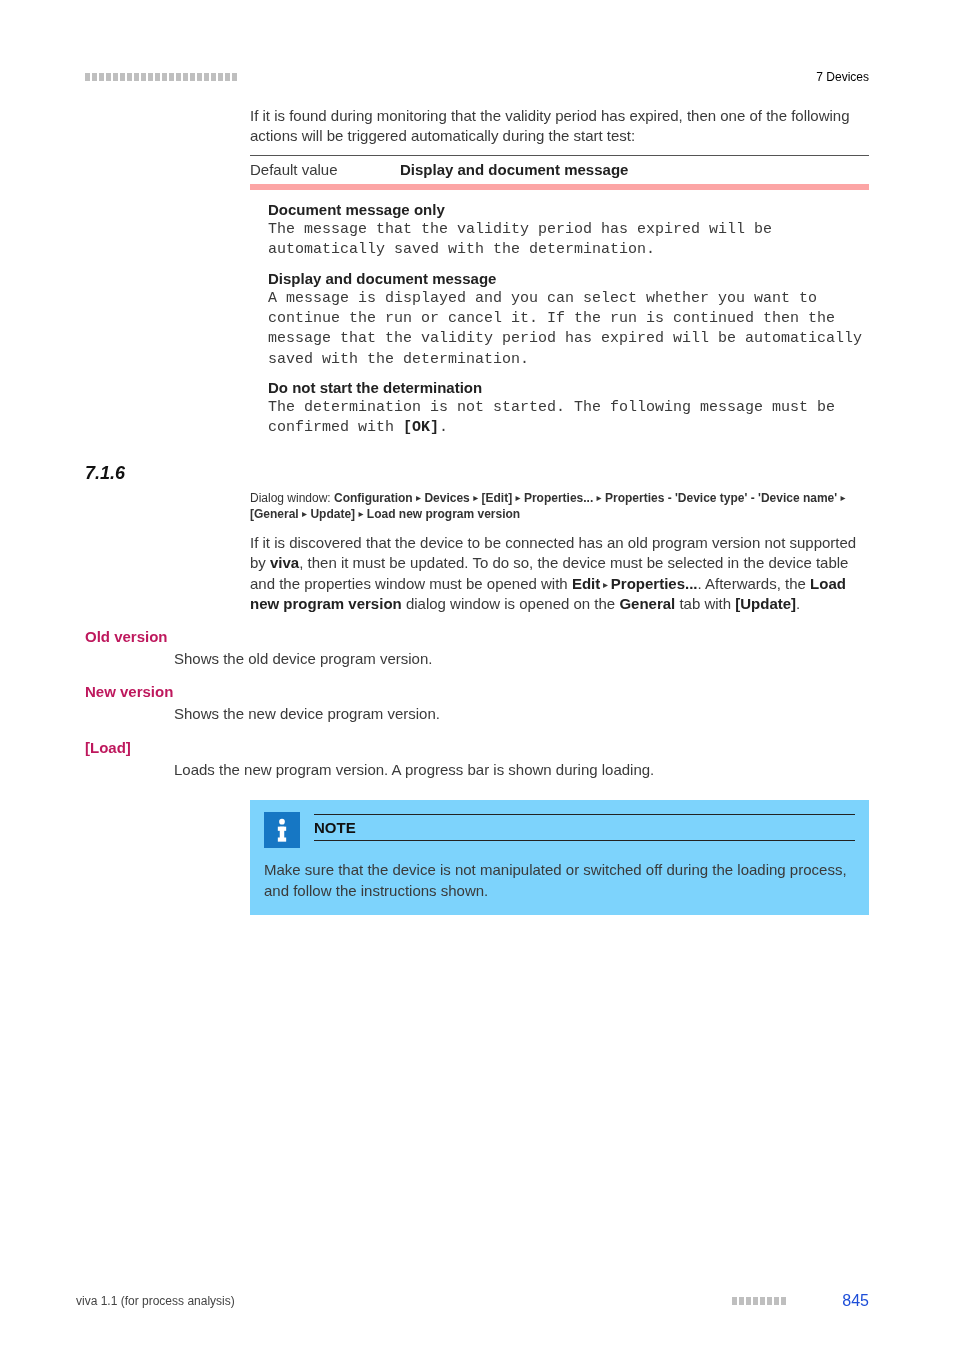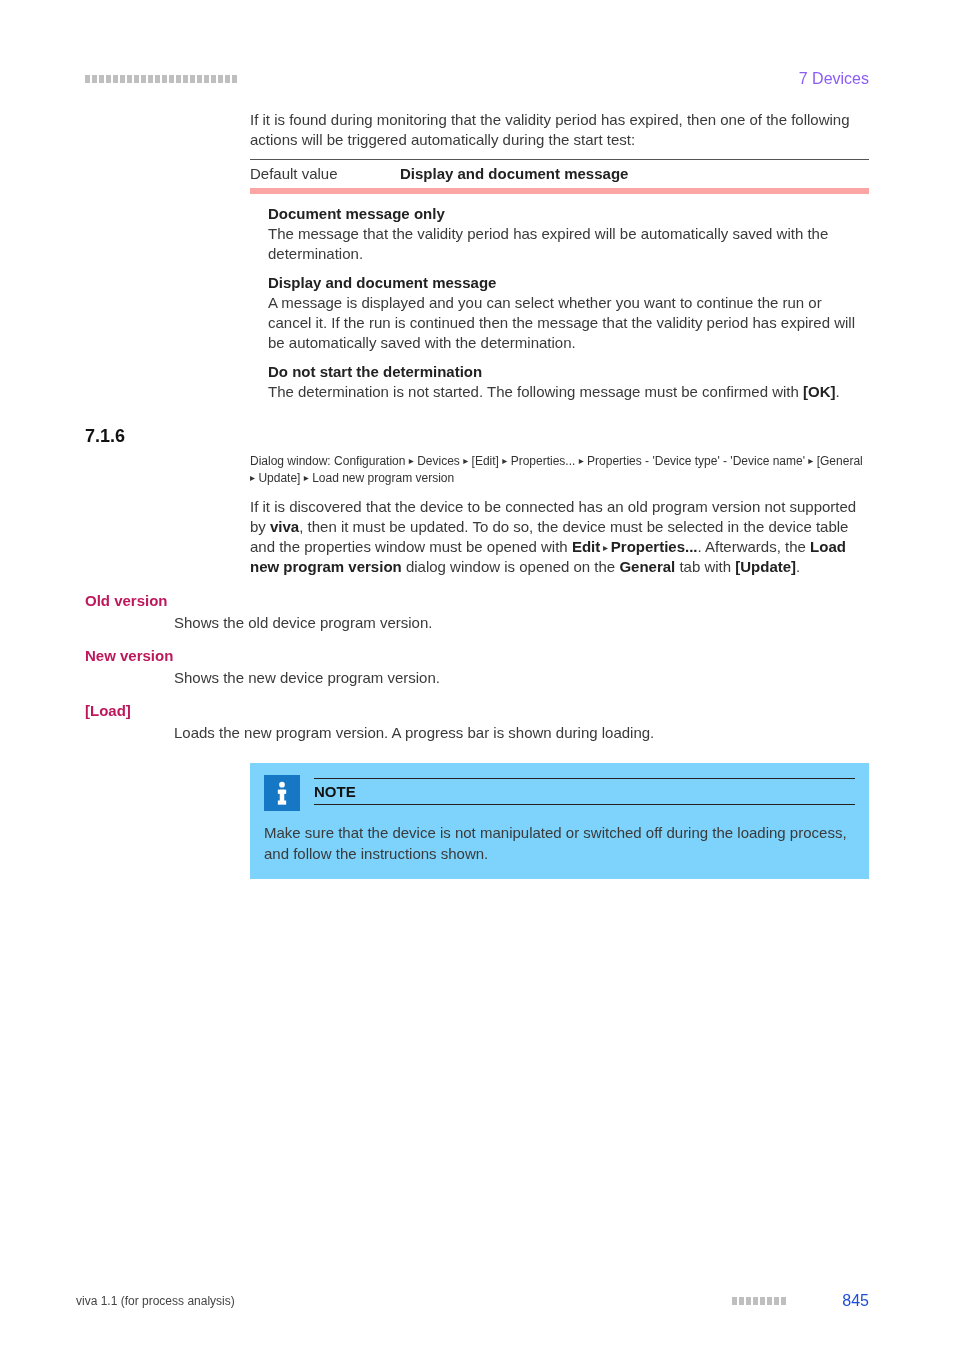--- a/index.html
+++ b/index.html
@@ -25,22 +25,22 @@
   }
   .bars-left { display: flex; gap: 2px; }
   .bars-left span {
     width: 5px; height: 8px; background: #bfbfbf; display: inline-block;
   }
   .bars-right { display: flex; gap: 2px; }
   .bars-right span {
     width: 5px; height: 8px; background: #bfbfbf; display: inline-block;
   }
   .section-label {
-    font-size: 16px;
-    color: #8b5cf6;
+    font-size: 12px;
+    color: #000000;
   }
   .body-col {
     margin-left: 165px;
     font-size: 15px;
     line-height: 1.35;
     color: #3a3a3a;
   }
   .intro-para {
     margin: 0 0 8px 0;
   }
@@ -57,37 +57,38 @@
   table.spec tr { border-top: 1px solid #555; }
   table.spec tr:last-child { border-bottom: 6px solid #fca5a5; margin-left: 20px; }
   table.spec td:first-child {
     width: 150px;
     color: #3a3a3a;
     font-weight: 400;
   }
   .bold { font-weight: 700; color: #222; }
   .def-block { margin: 8px 0 8px 18px; }
   .def-title { font-weight: 700; color: #222; font-size: 15px; }
-  .def-body { font-size: 15px; color: #3a3a3a; line-height: 1.35; }
+  .def-body { font-size: 15px; color: #3a3a3a; line-height: 1.35; font-family: Liberation Mono, monospace; }
   .h2-row {
     display: flex;
     align-items: flex-start;
     gap: 30px;
     margin-top: 24px;
     margin-bottom: 6px;
+    font-style: italic;
   }
   .h2-num { font-size: 18px; font-weight: 800; color: #111; min-width: 60px; }
   .h2-title { font-size: 18px; font-weight: 800; color: #111; }
   .dialog-path {
     font-size: 12px;
     color: #333;
     line-height: 1.4;
     margin-bottom: 10px;
   }
-  .dialog-path .b { font-weight: 400; }
+  .dialog-path .b { font-weight: 700; }
   .field-row {
     margin-top: 14px;
   }
   .field-label {
     font-weight: 700;
     font-size: 15px;
     color: #be185d;
   }
   .field-body {
     margin-left: 89px;

